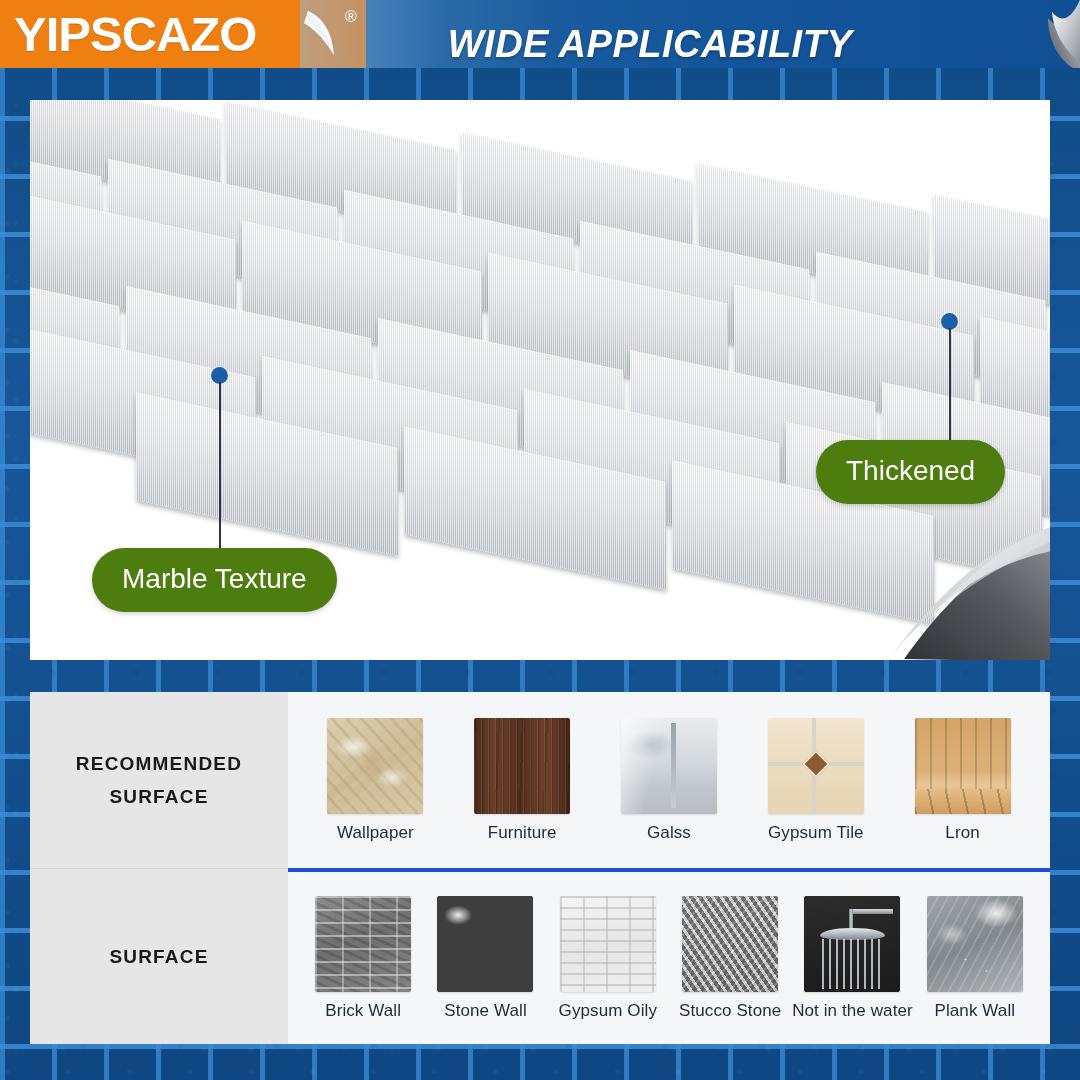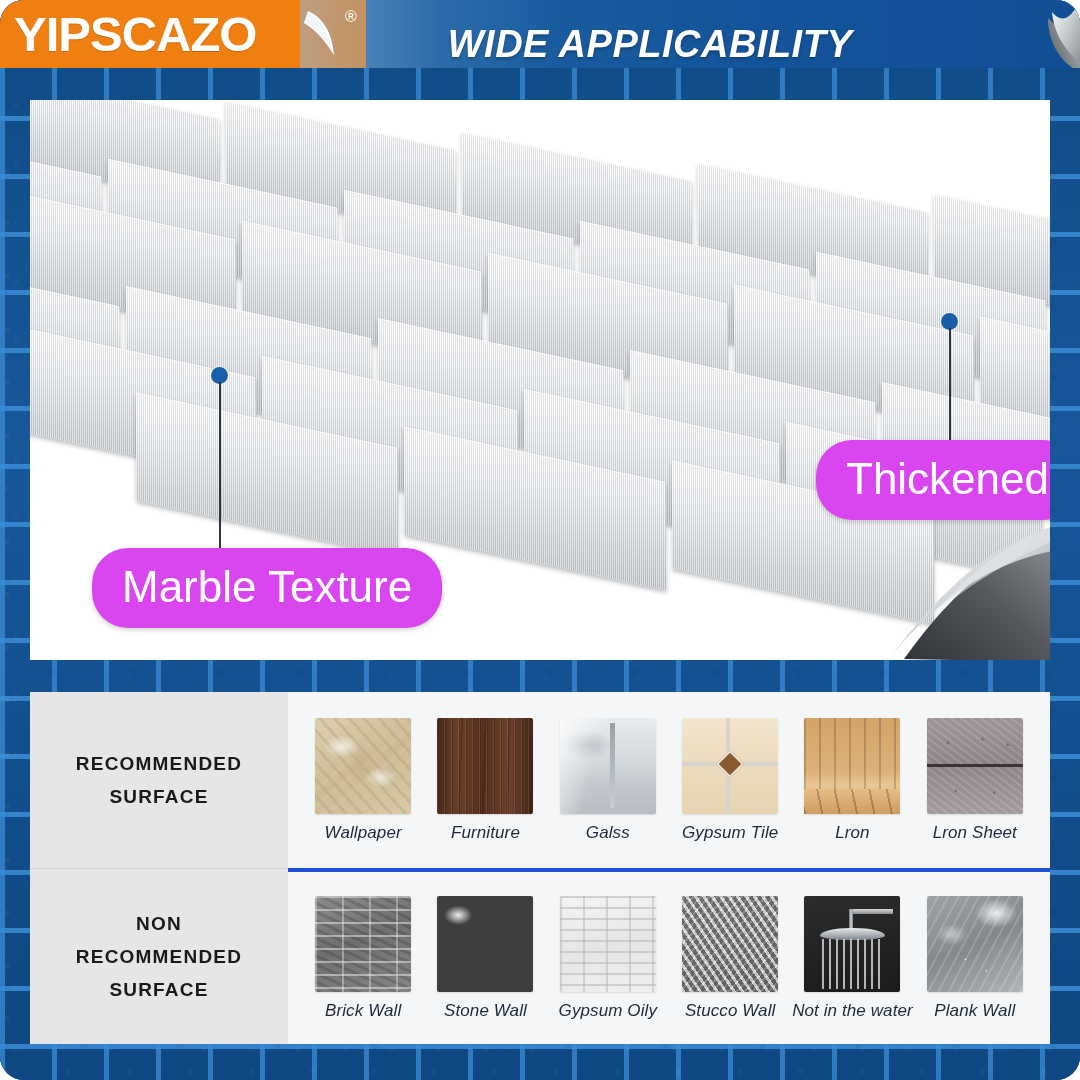--- a/index.html
+++ b/index.html
@@ -10,21 +10,20 @@
     font-family:"Liberation Sans", sans-serif;
     overflow:hidden;
   }
 
   
   #page{
     position:relative;
     width:1080px; height:1080px;
     background-color:#14538f;
     overflow:hidden;
-    border-radius:24px;
   }
   .brickwall{
     position:absolute; inset:0;
     background-color:#13518e;
     background-image:
       
       repeating-linear-gradient(to bottom,
          rgba(58,140,214,.85) 0px, rgba(58,140,214,.85) 5px,
          rgba(0,0,0,0) 5px, rgba(0,0,0,0) 58px),
       
@@ -187,24 +186,24 @@
     background:#1b5fa8;
     box-shadow:0 0 0 1px rgba(255,255,255,.6);
   }
   .callout-line{
     position:absolute;
     width:2px;
     background:#2b3440;
   }
   .callout-pill{
     position:absolute;
-    background:#d946ef;
+    background:#4d7c0f;
     color:#ffffff;
     border-radius:36px;
-    font-size:44px;
+    font-size:28px;
     line-height:1;
     padding:17px 30px 19px 30px;
     white-space:nowrap;
     box-shadow:0 2px 5px rgba(0,0,0,.18);
   }
 
   
   #surface-table{
     position:absolute; left:30px; top:692px;
     width:1020px; height:352px;
@@ -231,21 +230,20 @@
     line-height:1.75;
     padding:0 20px;
   }
   .label-cell.second{ border-top:1px solid #d5d5d5; }
   .label-cell span{ display:block; }
 
   .table-grid{
     flex:1 1 auto;
     display:flex; flex-direction:column;
     background:#f5f6f8;
-    font-style:italic;
   }
   .grid-row{
     flex:1 1 50%;
     display:flex;
     align-items:center;
     justify-content:flex-start;
     padding:0 14px;
     gap:0;
   }
   .grid-row.second{ border-top:4px solid #1d4ed8; }
@@ -545,21 +543,20 @@
   </div>
 
   <div id="surface-table">
 
     <div class="table-labels">
       <div class="label-cell">
         <span>RECOMMENDED</span>
         <span>SURFACE</span>
       </div>
       <div class="label-cell second">
-        <span>NON  RECOMMENDED</span>
         <span>SURFACE</span>
       </div>
     </div>
 
     <div class="table-grid">
 
       <div class="grid-row">
         <div class="swatch-cell">
           <div class="swatch-img sw-wallpaper"></div>
           <div class="swatch-label">Wallpaper</div>
@@ -575,42 +572,38 @@
         <div class="swatch-cell">
           <div class="swatch-img sw-ceramic">
             <div class="ceramic-diamond"></div>
           </div>
           <div class="swatch-label">Gypsum Tile</div>
         </div>
         <div class="swatch-cell">
           <div class="swatch-img sw-plank"></div>
           <div class="swatch-label">Lron</div>
         </div>
-        <div class="swatch-cell">
-          <div class="swatch-img sw-iron"></div>
-          <div class="swatch-label">Lron Sheet</div>
-        </div>
       </div>
 
       <div class="grid-row second">
         <div class="swatch-cell">
           <div class="swatch-img sw-brick"></div>
           <div class="swatch-label">Brick Wall</div>
         </div>
         <div class="swatch-cell">
           <div class="swatch-img sw-stone"></div>
           <div class="swatch-label">Stone Wall</div>
         </div>
         <div class="swatch-cell">
           <div class="swatch-img sw-gypsum"></div>
           <div class="swatch-label">Gypsum Oily</div>
         </div>
         <div class="swatch-cell">
           <div class="swatch-img sw-stucco"></div>
-          <div class="swatch-label">Stucco Wall</div>
+          <div class="swatch-label">Stucco Stone</div>
         </div>
         <div class="swatch-cell">
           <div class="swatch-img sw-water">
             <div class="shower-bar"></div>
             <div class="shower-arm"></div>
             <div class="shower-head"></div>
             <div class="shower-spray"></div>
           </div>
           <div class="swatch-label">Not in the water</div>
         </div>

